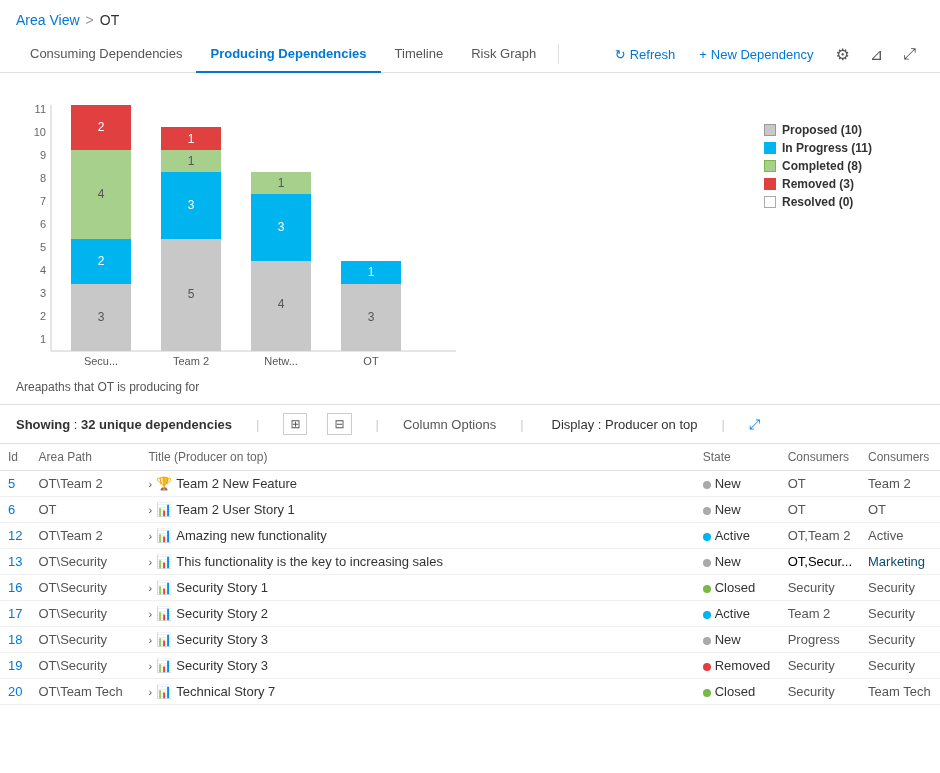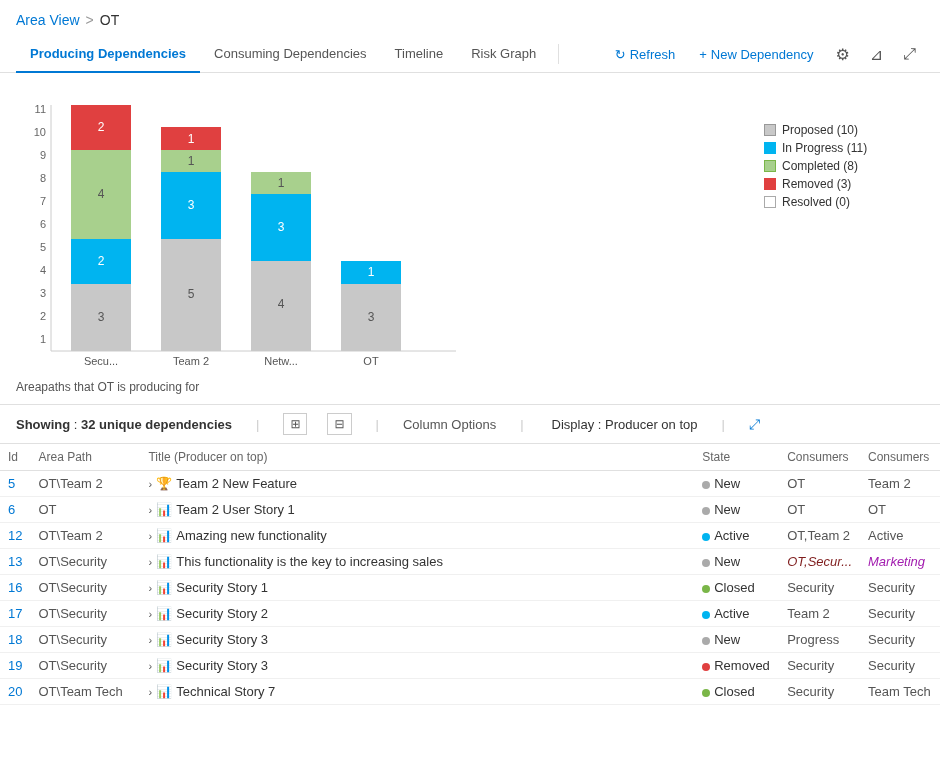--- a/index.html
+++ b/index.html
@@ -36,21 +36,21 @@
       padding: 6px 8px; cursor: pointer; color: #555; border: none; background: none; font-size: 16px;
     }
 
     
     .chart-container {
       padding: 20px 16px 10px;
       display: flex;
       gap: 20px;
     }
     .chart-area { flex: 1; position: relative; }
-    .chart-legend { min-width: 160px; padding-top: 30px; }
+    .chart-legend { min-width: 160px; padding-top: 30px; font-weight: bold; }
     .legend-item { display: flex; align-items: center; gap: 6px; margin-bottom: 4px; font-size: 12px; }
     .legend-box { width: 12px; height: 12px; border: 1px solid #ccc; flex-shrink: 0; }
 
     
     .table-toolbar {
       display: flex; align-items: center; padding: 8px 16px;
       border-top: 1px solid #e0e0e0; border-bottom: 1px solid #e0e0e0;
       font-size: 13px; gap: 20px; flex-wrap: wrap;
     }
     .toolbar-showing { color: #333; }
@@ -90,22 +90,22 @@
 </head>
 <body>
 
 <div class="breadcrumb">
   <span class="breadcrumb-link">Area View</span>
   <span class="breadcrumb-sep">&gt;</span>
   <span class="breadcrumb-current">OT</span>
 </div>
 
 <div class="nav-tabs">
+  <div class="nav-tab">Consuming Dependencies</div>
   <div class="nav-tab active">Producing Dependencies</div>
-  <div class="nav-tab">Consuming Dependencies</div>
   <div class="nav-tab">Timeline</div>
   <div class="nav-tab">Risk Graph</div>
   <div class="nav-sep"></div>
   <div class="nav-actions">
     <button class="nav-action-btn">
       <span>↻</span>
       <span>Refresh</span>
     </button>
     <button class="nav-action-btn">
       <span>+</span>
@@ -286,22 +286,22 @@
     <td class="col-title">
       <div class="title-cell">
         <span class="expand-chevron">›</span>
         <span style="color:#0078d4;font-size:13px;">📊</span>
         <span>This functionality is the key to increasing sales</span>
       </div>
     </td>
     <td class="col-state">
       <span class="state-dot" style="background:#aaa;"></span>New
     </td>
-    <td class="col-consumers" style="color:#7f1d1d;font-style:italic;">OT,Secur...</td>
-    <td class="col-producers" style="color:#a21caf;font-style:italic;">Marketing</td>
+    <td class="col-consumers" style="color:#000000;">OT,Secur...</td>
+    <td class="col-producers" style="color:#0c4a6e;">Marketing</td>
   </tr>
         <tr>
     <td class="col-id"><a class="id-link">16</a></td>
     <td class="col-path" style="color:#555;">OT\Security</td>
     <td class="col-title">
       <div class="title-cell">
         <span class="expand-chevron">›</span>
         <span style="color:#0078d4;font-size:13px;">📊</span>
         <span>Security Story 1</span>
       </div>

